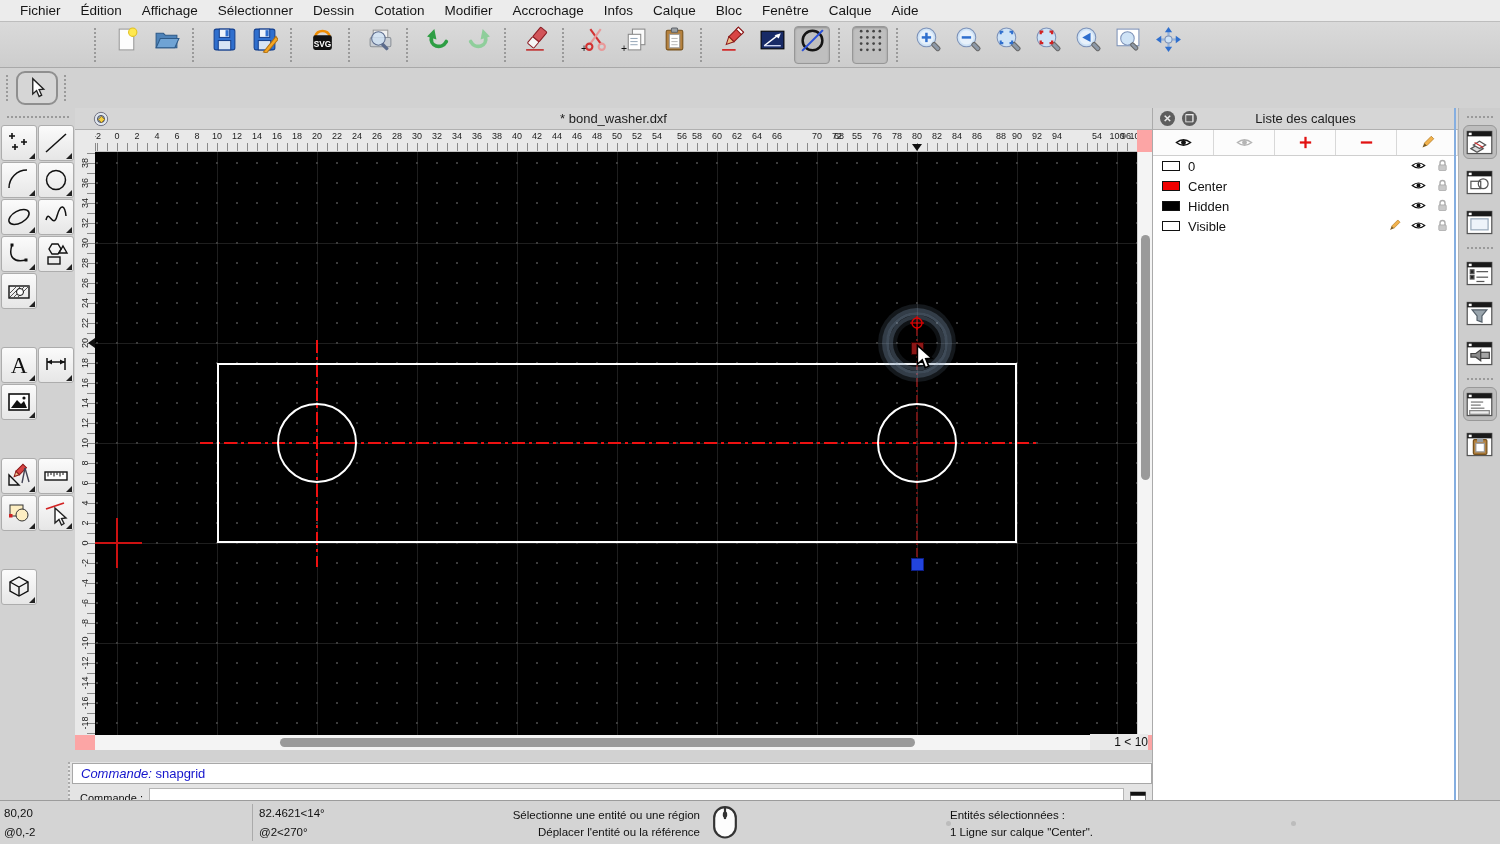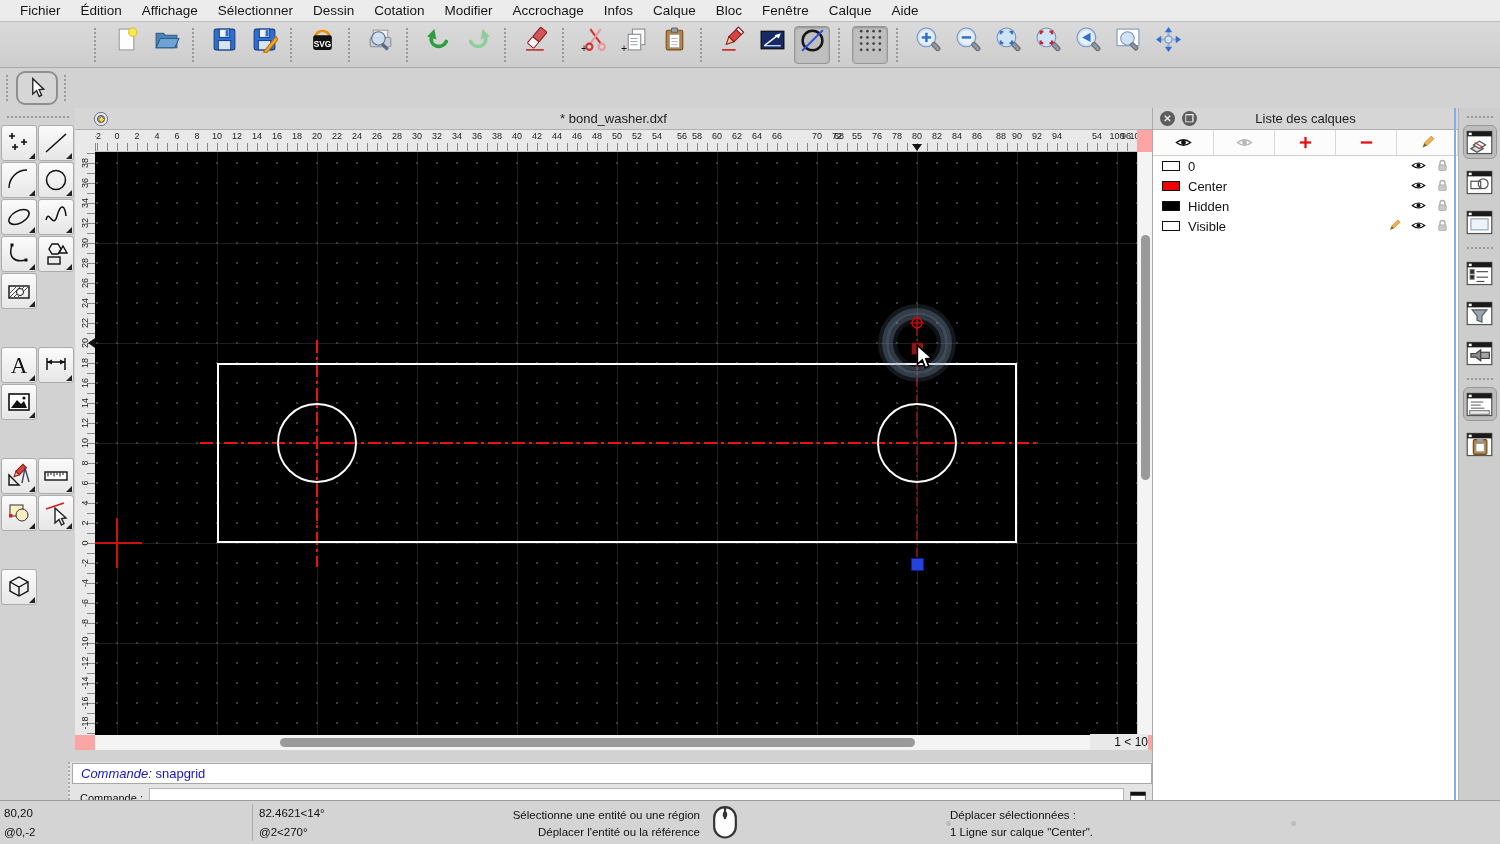--- a/index.html
+++ b/index.html
@@ -896,18 +896,18 @@
     </div>
     <div class="sb-mouse">
       <svg viewBox="0 0 24 32">
           <rect x="2" y="2" width="20" height="28" rx="10" fill="#fdfdfd" stroke="#333" stroke-width="2"></rect>
           <line x1="12" y1="2" x2="12" y2="13" stroke="#333" stroke-width="2"></line>
           <rect x="10" y="6" width="4" height="6" rx="2" fill="#333"></rect>
         </svg>
     </div>
     <div class="sb-dot" style="left:946px"></div>
     <div class="sb-selinfo">
-      <div>Déplacer sélectionnées :</div>
+      <div>Entités sélectionnées :</div>
       <div>1 Ligne sur calque "Center".</div>
     </div>
     <div class="sb-dot" style="left:1291px"></div>
   </div>
 </div>
 
 </body></html>

